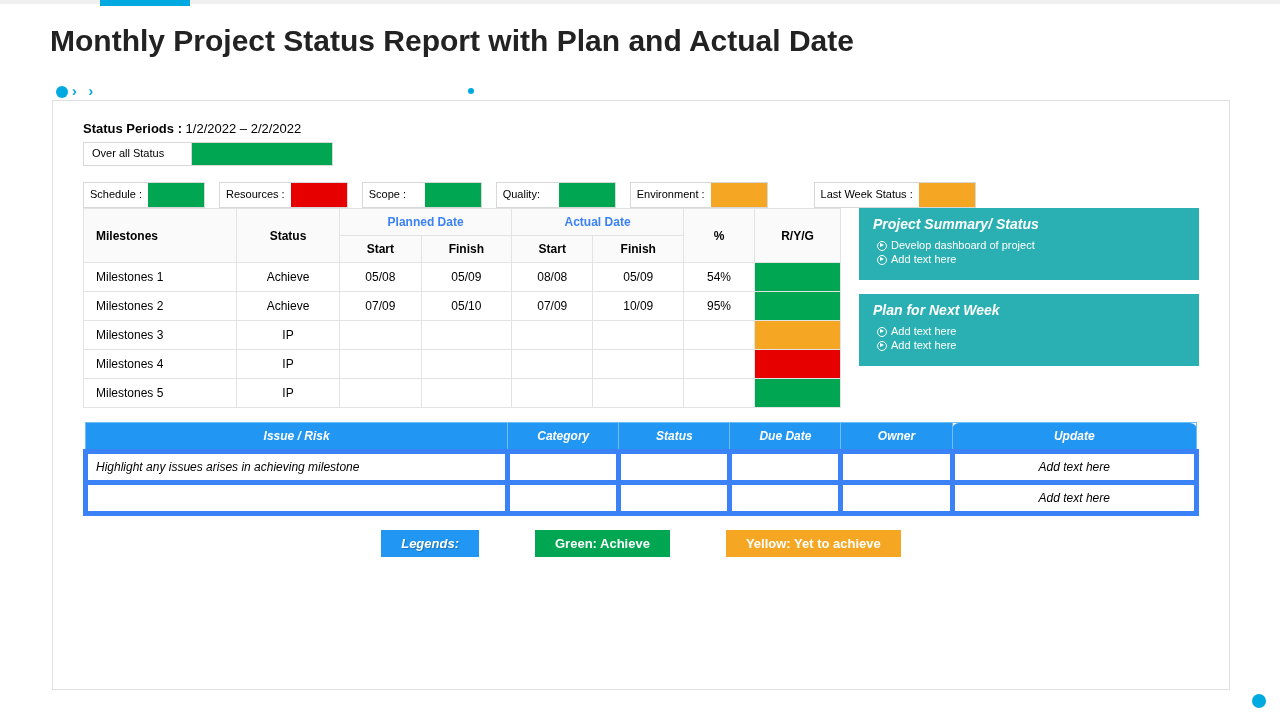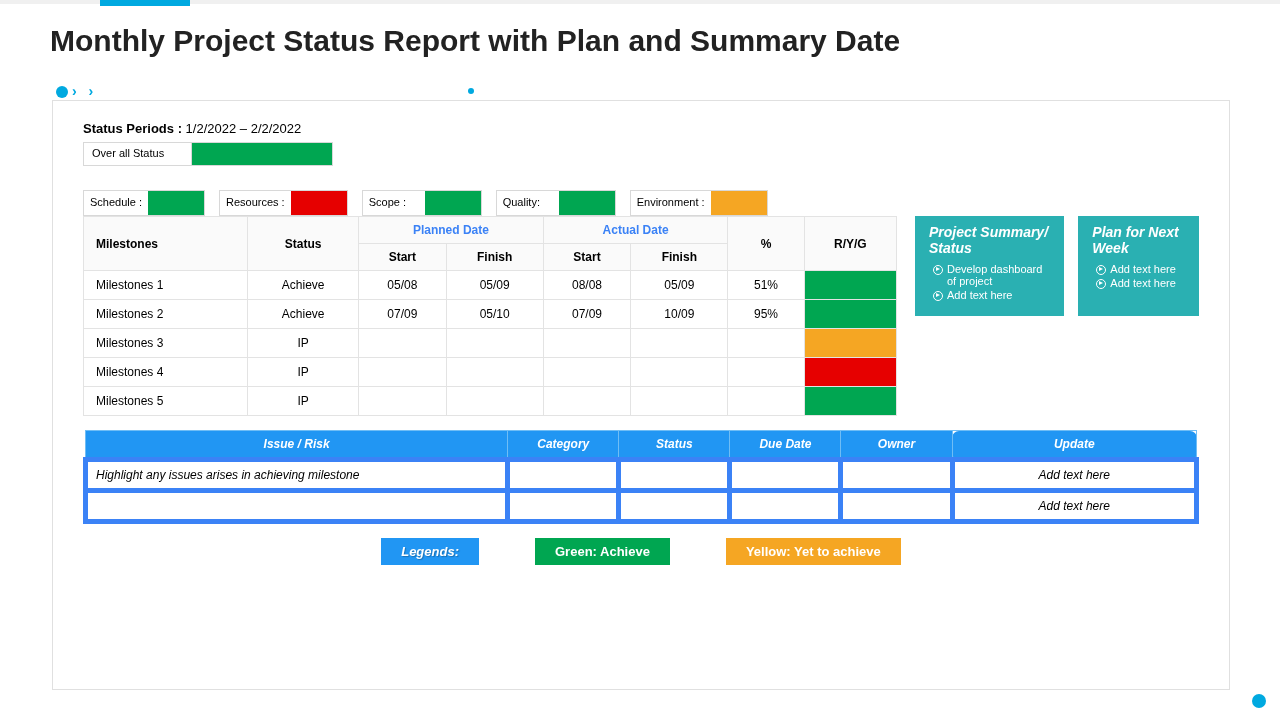--- a/index.html
+++ b/index.html
@@ -39,21 +39,21 @@
   }
   .container {
     position: absolute; top: 100px; left: 52px; right: 50px; bottom: 30px;
     border: 1px solid #e0e0e0;
   }
   .inner { padding: 20px 30px 12px; }
   .status-period { font-size: 13px; margin-bottom: 6px; }
   .status-period b { font-weight: 700; }
   .overall-row {
     display: flex; align-items: stretch; border: 1px solid #d8d8d8;
-    width: 250px; margin-bottom: 24px; height: 24px;
+    width: 250px; margin-bottom: 16px; height: 24px;
   }
   .overall-row .lbl { flex: 0 0 108px; padding: 4px 8px; font-size: 11px; border-right: 1px solid #d8d8d8; }
   .overall-row .chip { flex: 1; background: #00a651; }
   .metrics-row { display: flex; gap: 14px; }
   .metric {
     display: flex; align-items: stretch; border: 1px solid #d8d8d8; height: 26px;
   }
   .metric .ml { padding: 5px 6px; font-size: 11px; min-width: 62px; }
   .metric .mc { width: 56px; }
   .chip-green { background: #00a651; }
@@ -62,21 +62,21 @@
 
   .mid { display: flex; gap: 18px; align-items: flex-start; }
   .mtable { flex: 1; border-collapse: collapse; font-size: 12px; }
   .mtable th, .mtable td { border: 1px solid #e3e3e3; padding: 6px 8px; text-align: center; }
   .mtable .left { text-align: left; padding-left: 12px; }
   .mtable thead th { font-weight: 700; background: #fafafa; }
   .mtable .groupth { color: #3b82f6; }
   .mtable .ryg { padding: 0; }
   .ryg-fill { height: 28px; }
 
-  .sidecards { width: 284px; display: flex; flex-direction: row; gap: 14px; }
+  .sidecards { width: 340px; display: flex; flex-direction: column; gap: 14px; }
   .card {
     background: #2ab0b2; color: #fff; padding: 8px 14px 14px;
   }
   .card h4 { font-size: 14px; font-weight: 700; margin-bottom: 6px; font-style: italic; }
   .card ul { list-style: none; padding-left: 18px; }
   .card li { font-size: 11px; padding: 1px 0; position: relative; }
   .card li::before {
     content: ""; position: absolute; left: -14px; top: 3px;
     width: 8px; height: 8px; border: 1px solid #fff; border-radius: 50%;
   }
@@ -95,21 +95,21 @@
   .lg-blue { background: #2196f3; font-style: italic; text-shadow: 1px 1px 1px rgba(0,0,0,.25);}
   .lg-green{ background: #00a651; }
   .lg-red  { background: #e60000; }
   .lg-yel  { background: #f5a623; }
 </style>
 </head>
 <body>
 
 <div class="top-bar"></div>
 <div class="top-bar-accent"></div>
-<div class="title">Monthly Project Status Report with Plan and Summary Date</div>
+<div class="title">Monthly Project Status Report with Plan and Actual Date</div>
 <div class="deco-dot"></div>
 <div class="deco-chev">› ›</div>
 <div class="deco-dot2"></div>
 <div class="corner-dot"></div>
 
 <div class="container">
   <div class="inner">
 
     <div class="status-period">
       <b>Status Periods :</b>
@@ -133,20 +133,24 @@
         <div class="metric">
           <div class="ml">Scope :</div>
           <div class="mc chip-green"></div>
         </div>
         <div class="metric">
           <div class="ml">Quality:</div>
           <div class="mc chip-green"></div>
         </div>
         <div class="metric">
           <div class="ml">Environment :</div>
+          <div class="mc chip-orange"></div>
+        </div>
+        <div class="metric" style="margin-left: 32px;">
+          <div class="ml">Last Week Status :</div>
           <div class="mc chip-orange"></div>
         </div>
       </div>
 
     <div class="mid">
       <table class="mtable">
         <thead>
           <tr>
             <th rowspan="2" class="left">Milestones</th>
             <th rowspan="2">Status</th>
@@ -163,21 +167,21 @@
           </tr>
         </thead>
         <tbody>
             <tr>
               <td class="left">Milestones 1</td>
               <td>Achieve</td>
               <td>05/08</td>
               <td>05/09</td>
               <td>08/08</td>
               <td>05/09</td>
-              <td>51%</td>
+              <td>54%</td>
               <td class="ryg">
                 <div class="ryg-fill chip-green"></div>
               </td>
             </tr>
             <tr>
               <td class="left">Milestones 2</td>
               <td>Achieve</td>
               <td>07/09</td>
               <td>05/10</td>
               <td>07/09</td>

